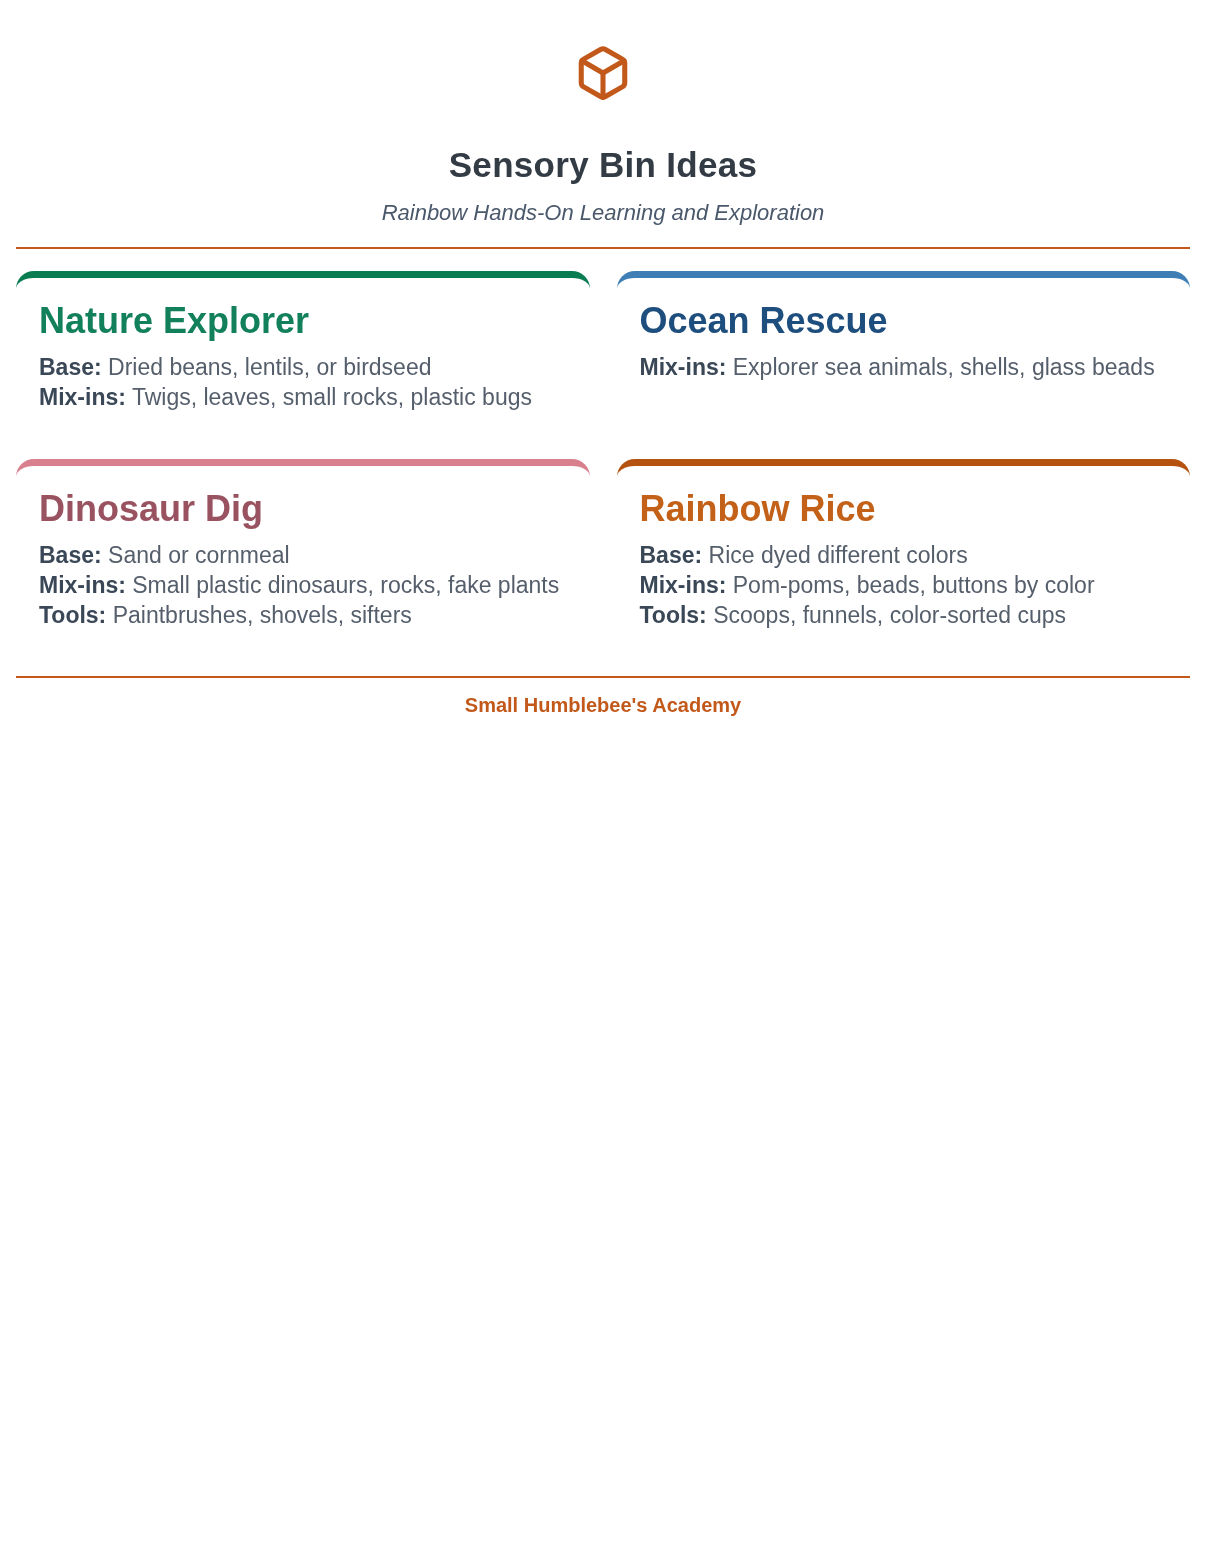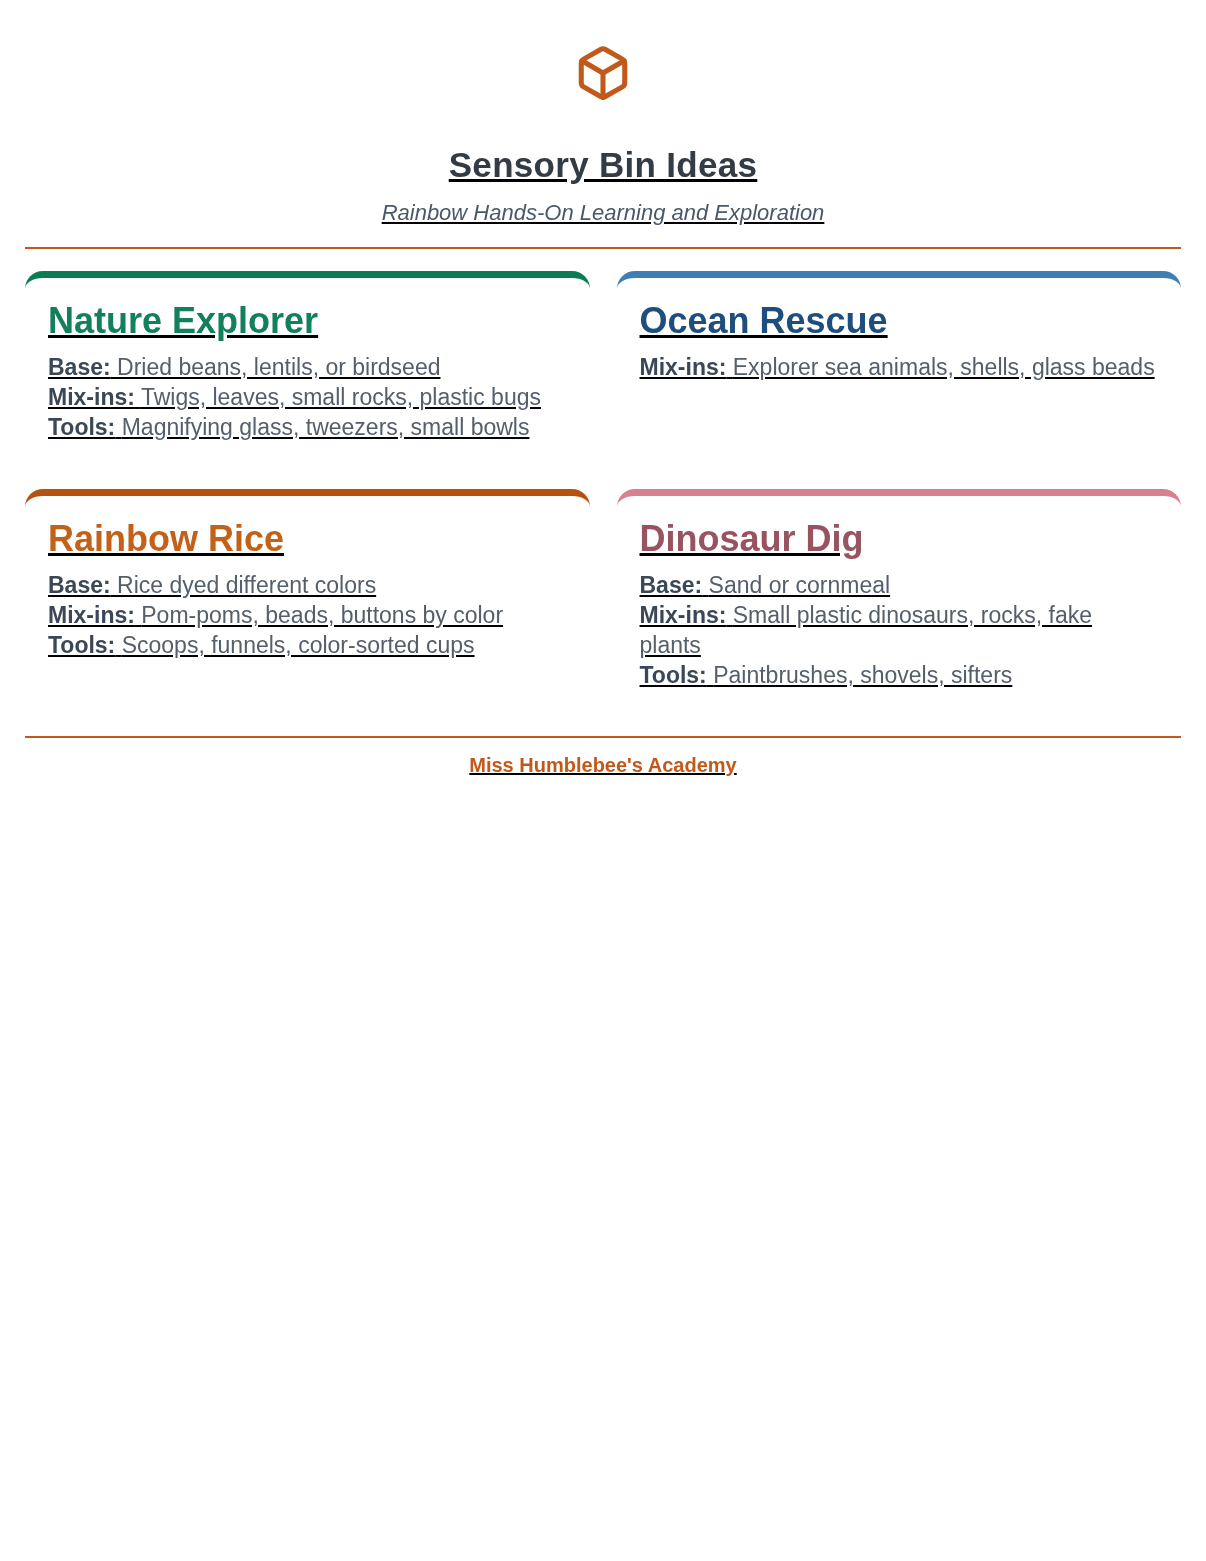--- a/index.html
+++ b/index.html
@@ -7,23 +7,22 @@
     margin: 0;
     padding: 0;
     background: #ffffff;
     font-family: "Liberation Sans", sans-serif;
   }
   .page {
     position: relative;
     width: 1206px;
     height: 1561px;
     background: #ffffff;
-    padding: 0 25px;
+    padding: 0 16px;
     overflow: hidden;
-    text-decoration: underline;
   }
   
   .masthead { text-align: center; }
   .logo-wrap {
     padding-top: 44px;
     display: flex;
     justify-content: center;
   }
   .logo-wrap svg {
     width: 58px;
@@ -114,42 +113,41 @@
     <p class="page-subtitle">Rainbow Hands-On Learning and Exploration</p>
     <hr class="rule">
   </header>
 
   <section class="grid">
 
     <article class="card" style="--accent: #0A7C52; --heading: #12805A;">
       <h2 class="card-title">Nature Explorer</h2>
       <p class="field"><span class="label">Base:</span> <span>Dried beans, lentils, or birdseed</span></p>
       <p class="field"><span class="label">Mix-ins:</span> <span>Twigs, leaves, small rocks, plastic bugs</span></p>
-      <p class="field"><span class="label">Tools:</span> <span>Magnifying glass, tweezers, small bowls</span></p>
     </article>
 
     <article class="card" style="--accent: #3E7EB5; --heading: #1D4E7D;">
       <h2 class="card-title">Ocean Rescue</h2>
       <p class="field"><span class="label">Mix-ins:</span> <span>Explorer sea animals, shells, glass beads</span></p>
+    </article>
+
+    <article class="card" style="--accent: #D9808E; --heading: #99525F;">
+      <h2 class="card-title">Dinosaur Dig</h2>
+      <p class="field"><span class="label">Base:</span> <span>Sand or cornmeal</span></p>
+      <p class="field"><span class="label">Mix-ins:</span> <span>Small plastic dinosaurs, rocks, fake plants</span></p>
+      <p class="field"><span class="label">Tools:</span> <span>Paintbrushes, shovels, sifters</span></p>
     </article>
 
     <article class="card" style="--accent: #B5520F; --heading: #C26117;">
       <h2 class="card-title">Rainbow Rice</h2>
       <p class="field"><span class="label">Base:</span> <span>Rice dyed different colors</span></p>
       <p class="field"><span class="label">Mix-ins:</span> <span>Pom-poms, beads, buttons by color</span></p>
       <p class="field"><span class="label">Tools:</span> <span>Scoops, funnels, color-sorted cups</span></p>
     </article>
 
-    <article class="card" style="--accent: #D9808E; --heading: #99525F;">
-      <h2 class="card-title">Dinosaur Dig</h2>
-      <p class="field"><span class="label">Base:</span> <span>Sand or cornmeal</span></p>
-      <p class="field"><span class="label">Mix-ins:</span> <span>Small plastic dinosaurs, rocks, fake plants</span></p>
-      <p class="field"><span class="label">Tools:</span> <span>Paintbrushes, shovels, sifters</span></p>
-    </article>
-
   </section>
 
   <footer>
     <hr class="footer-rule">
-    <p class="footer-text">Miss Humblebee's Academy</p>
+    <p class="footer-text">Small Humblebee's Academy</p>
   </footer>
 
 </main>
 
 </body></html>

